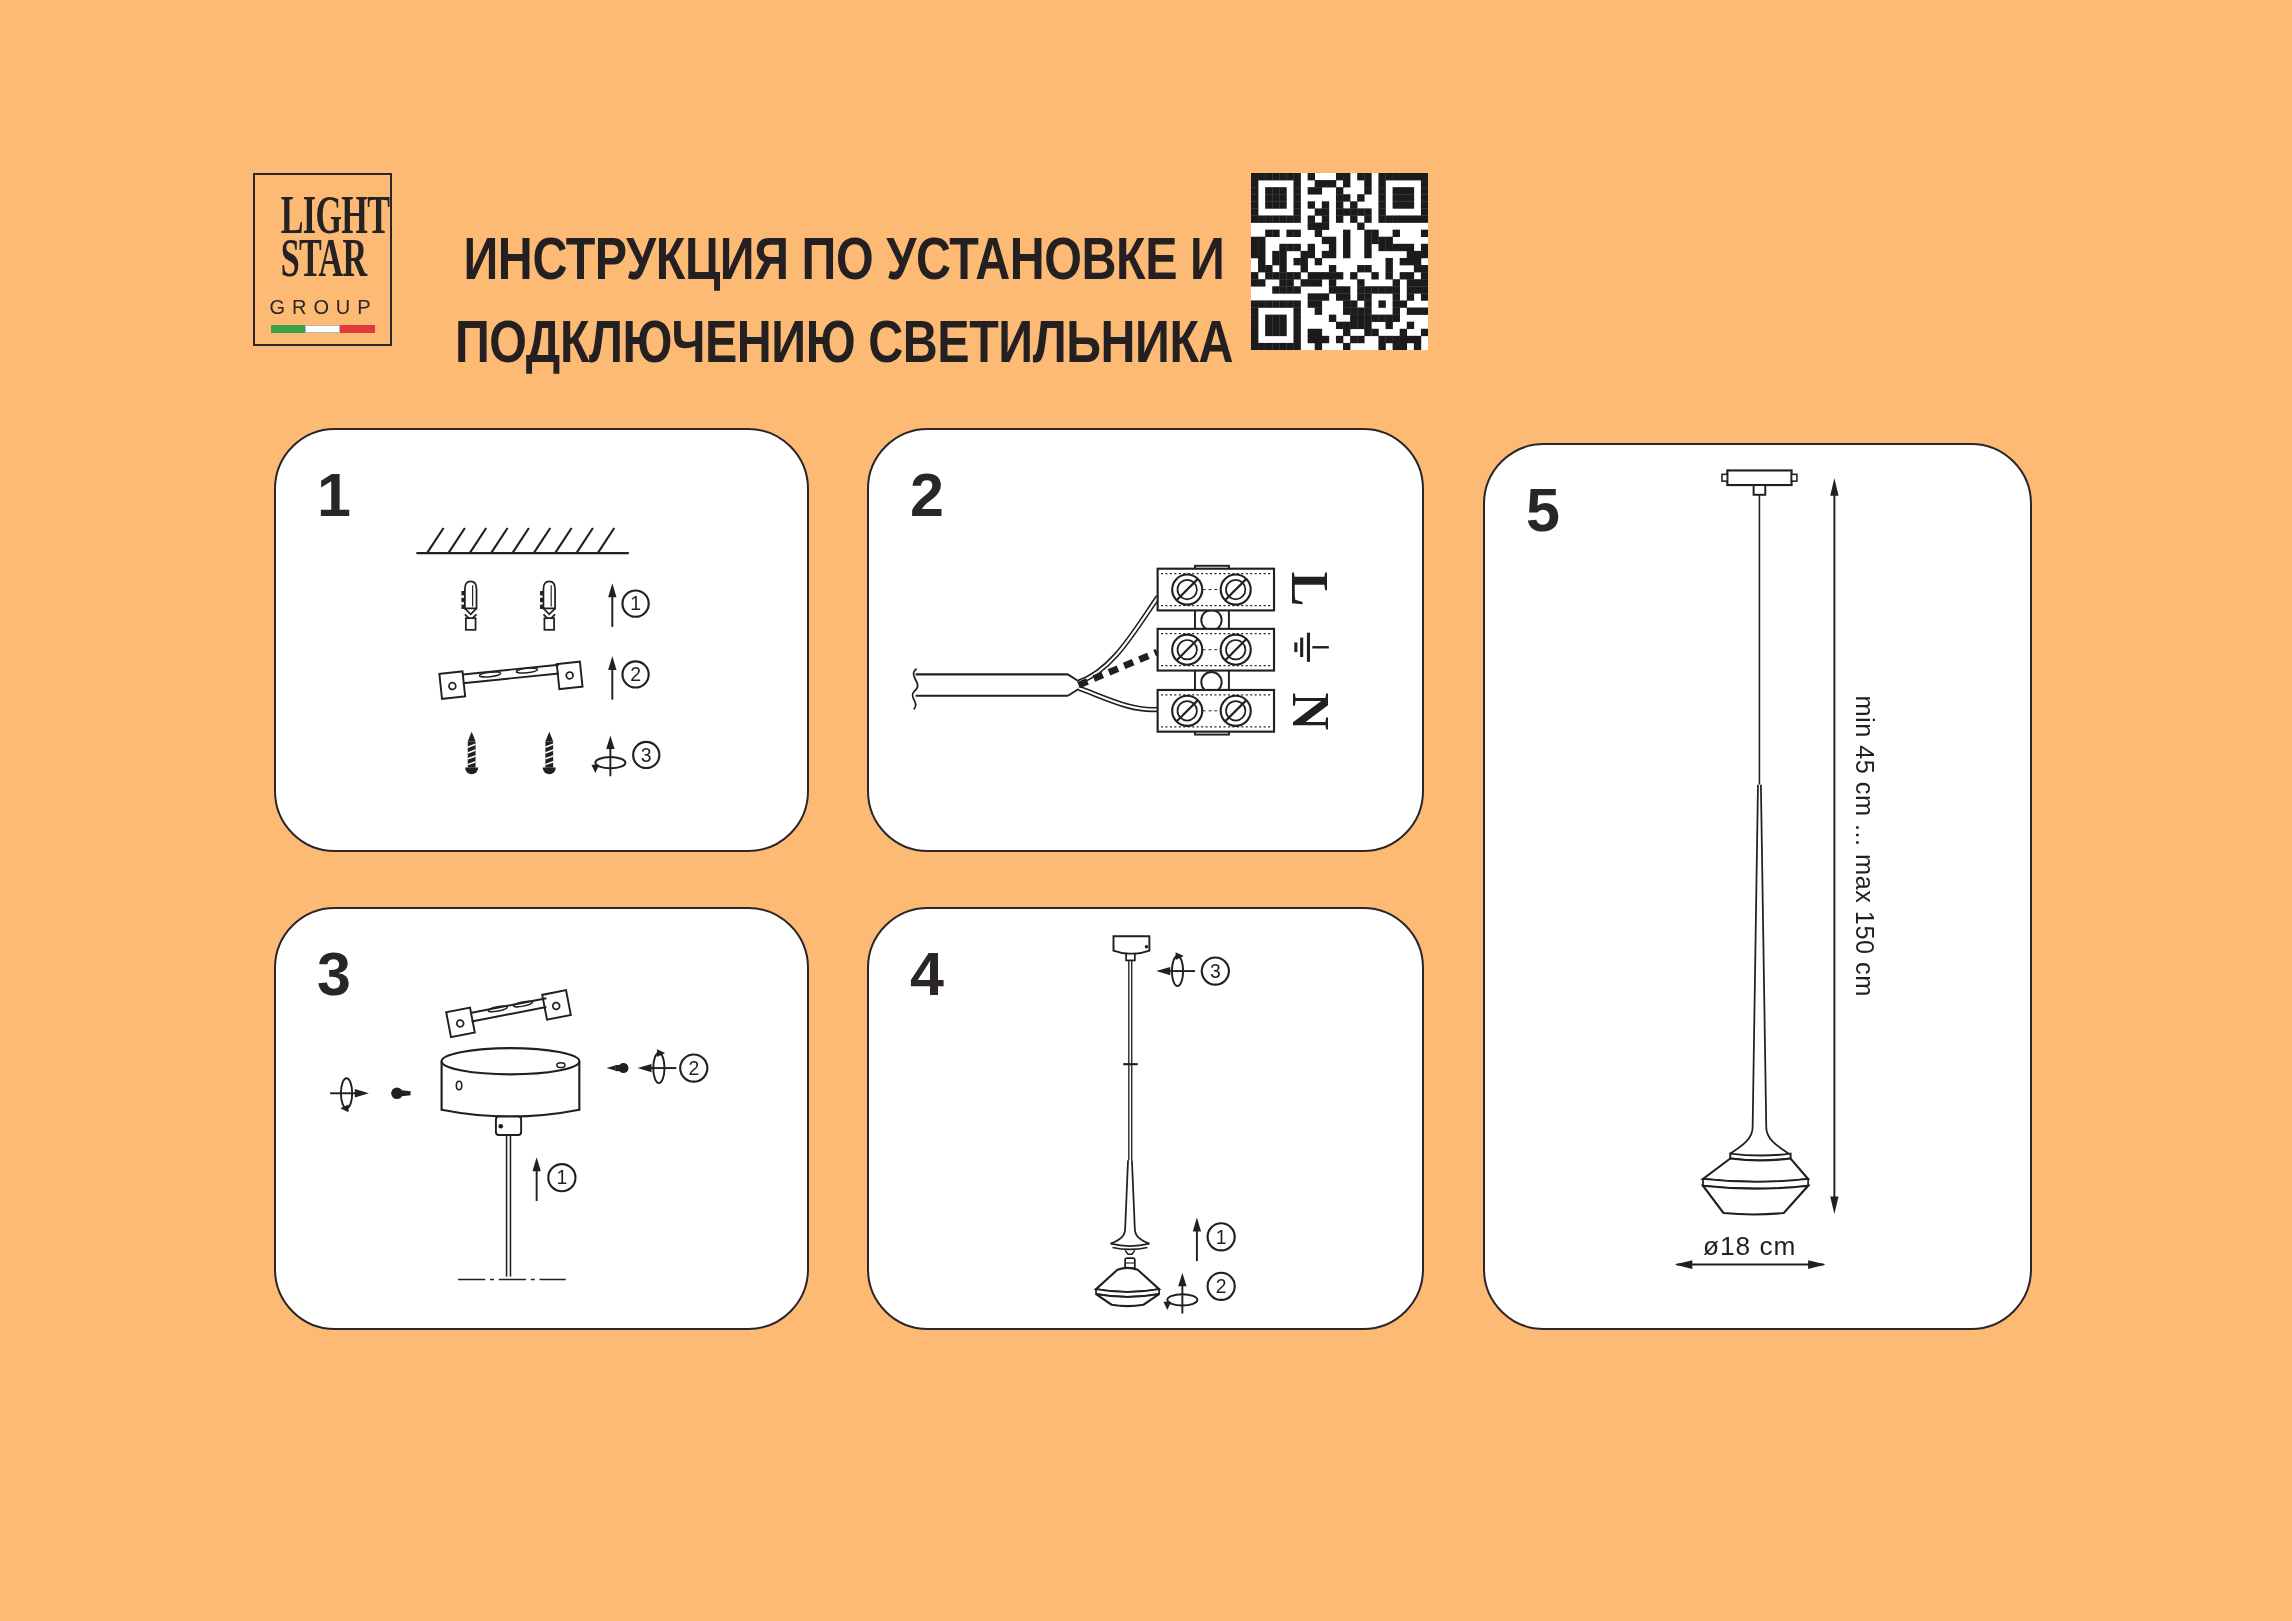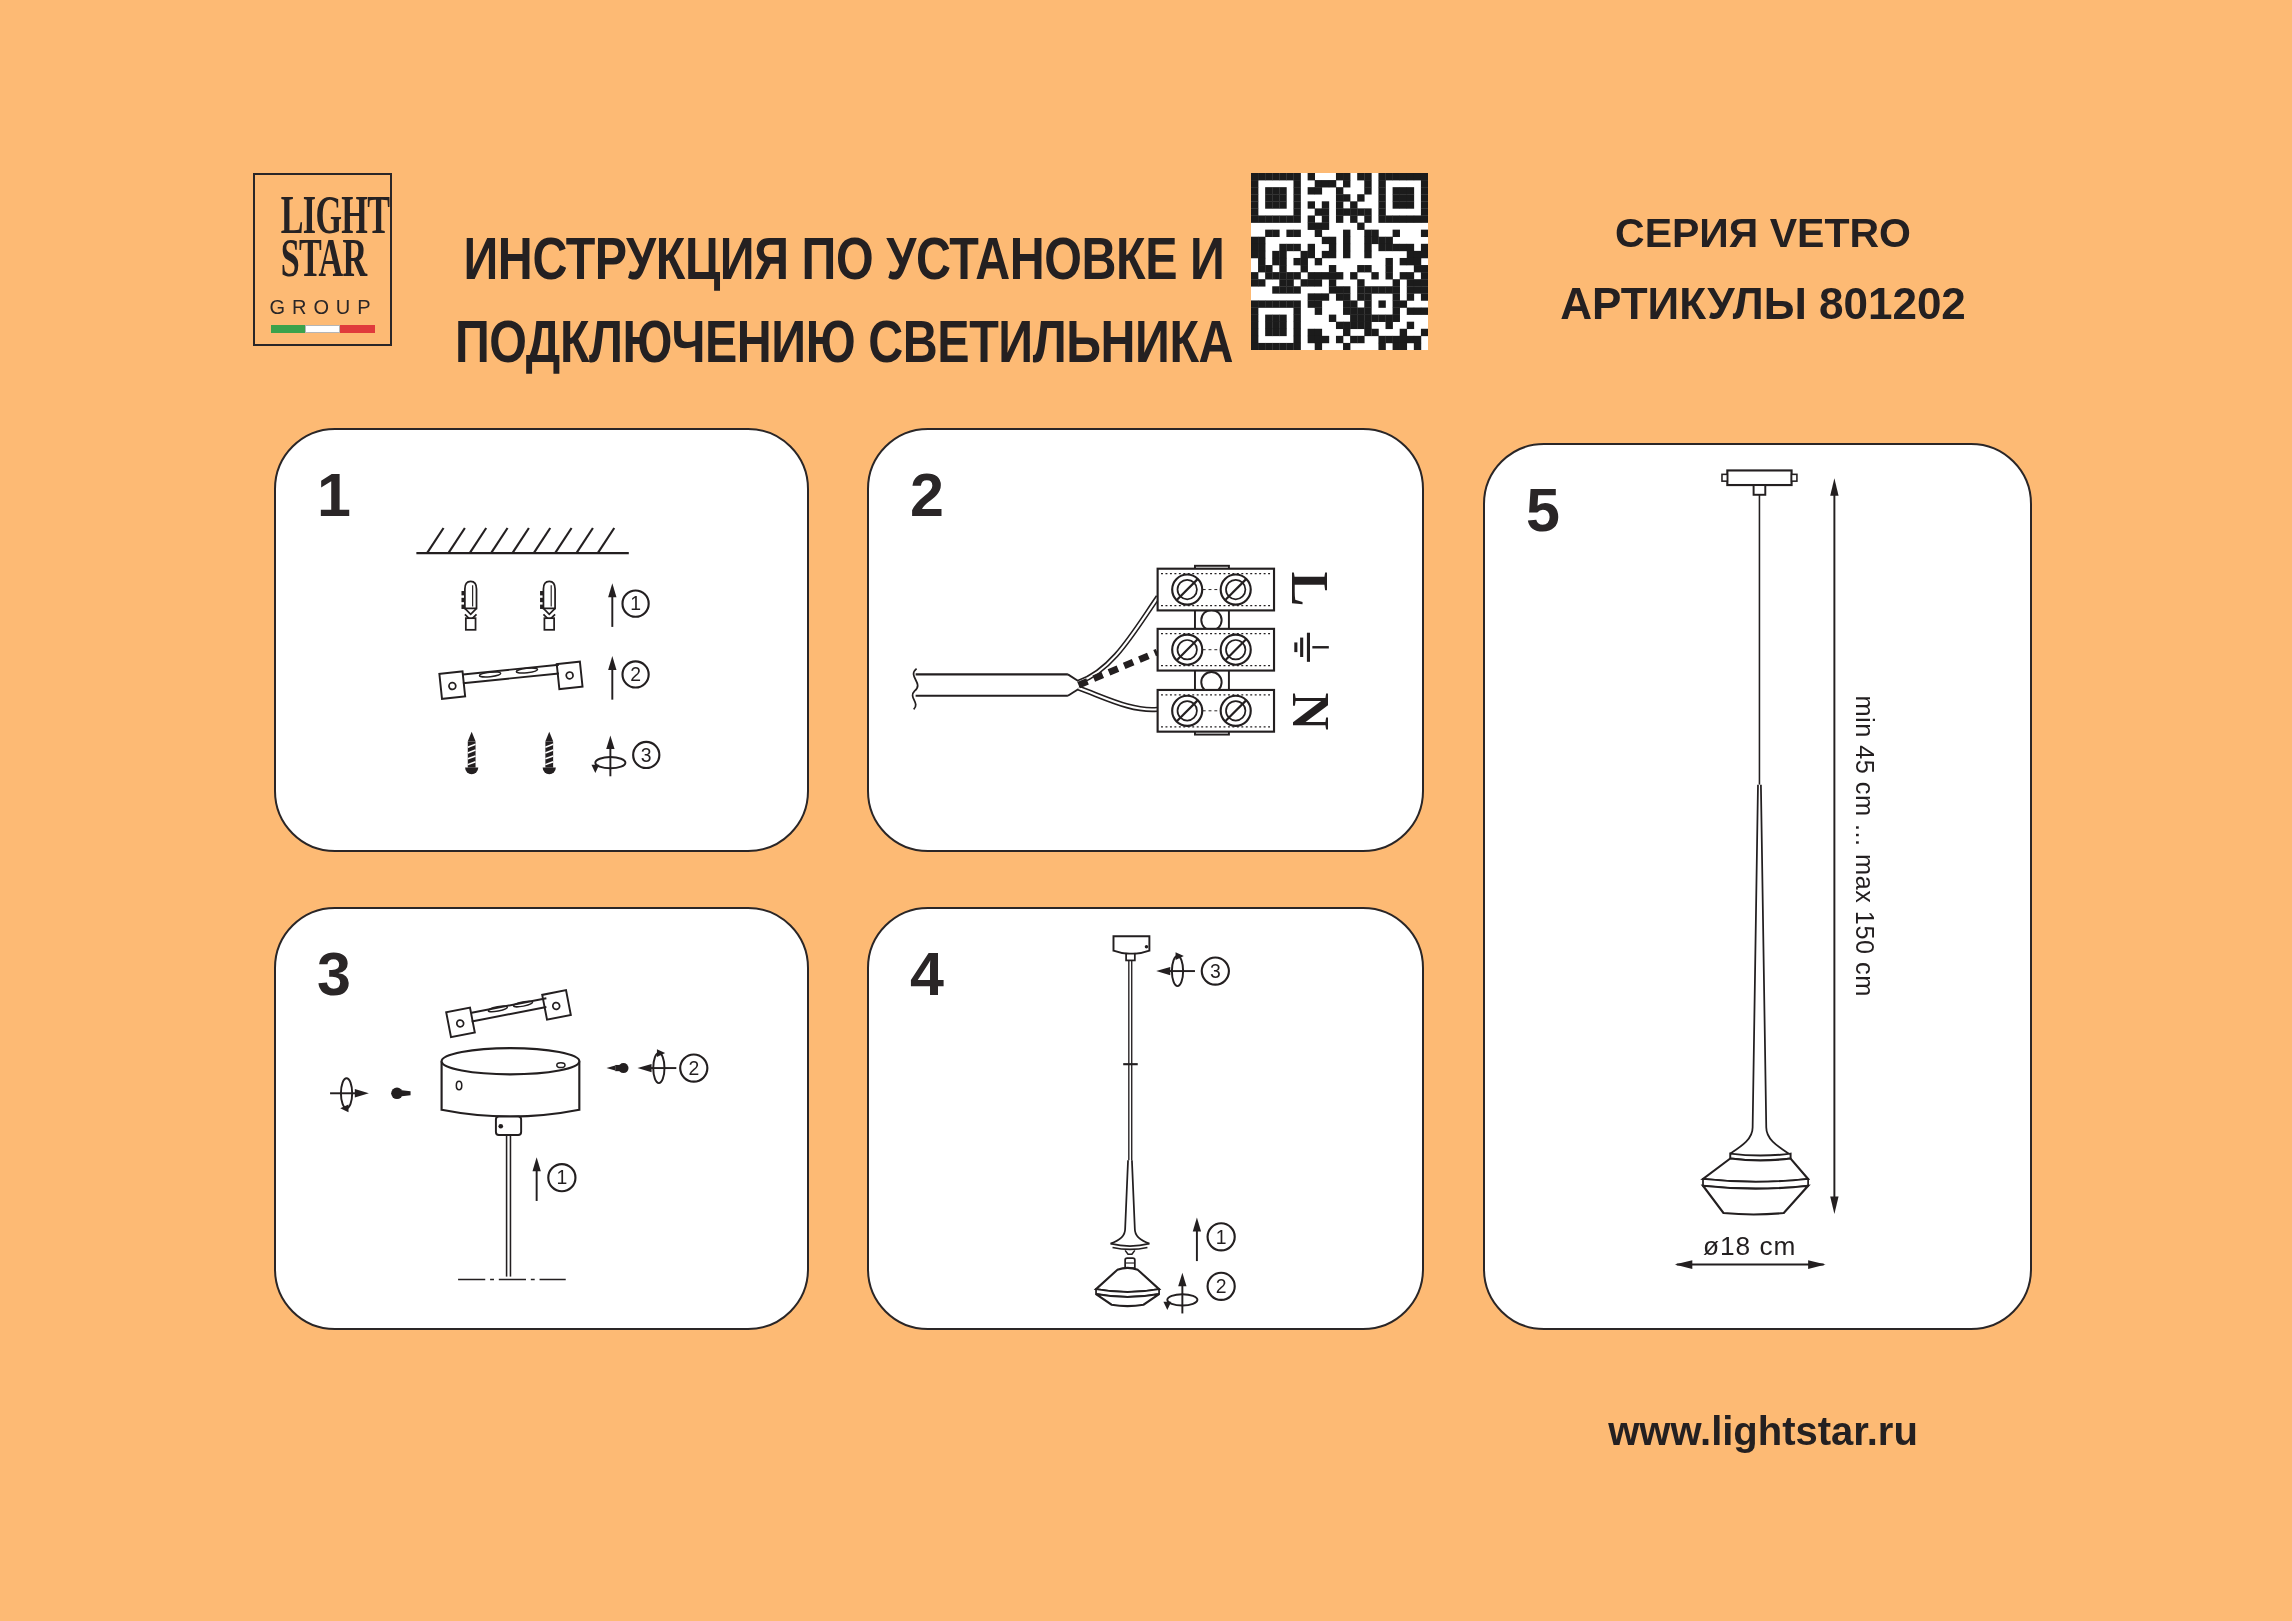--- a/index.html
+++ b/index.html
@@ -425,24 +425,20 @@
         <rect x="43.44" y="173.76" width="7.54" height="7.54"></rect>
         <rect x="65.16" y="173.76" width="7.54" height="7.54"></rect>
         <rect x="94.12" y="173.76" width="7.54" height="7.54"></rect>
         <rect x="130.32" y="173.76" width="7.54" height="7.54"></rect>
         <rect x="144.80" y="173.76" width="7.54" height="7.54"></rect>
         <rect x="152.04" y="173.76" width="7.54" height="7.54"></rect>
         <rect x="166.52" y="173.76" width="7.54" height="7.54"></rect>
       </g>
   </svg>
 
-  <div class="series">
-    <div class="s1">СЕРИЯ VETRO</div>
-    <div class="s2">АРТИКУЛЫ 801202</div>
-  </div>
 
   <div class="panel p1">
     <div class="panel-num">1</div>
     <svg class="diagram" viewBox="0 0 546 433">
       <g stroke="#231f20" stroke-width="2.2">
         <line x1="144" y1="127" x2="363" y2="127"></line>
         <line x1="155" y1="127" x2="172" y2="101"></line>
           <line x1="177" y1="127" x2="194" y2="101"></line>
         <line x1="199" y1="127" x2="216" y2="101"></line>
           <line x1="221" y1="127" x2="238" y2="101"></line>
@@ -723,16 +719,15 @@
       <text class="dimtext" transform="translate(390,411) rotate(90)" y="9">min 45 cm ... max 150 cm</text>
       <text class="dimtext2" x="272" y="831">ø18 cm</text>
       <g>
         <line x1="197" y1="841" x2="348" y2="841" stroke="#231f20" stroke-width="2"></line>
         <polygon points="195,841 213,836.6 213,845.4" fill="#231f20"></polygon>
         <polygon points="350,841 332,836.6 332,845.4" fill="#231f20"></polygon>
       </g>
     </svg>
   </div>
 
-  <div class="website">www.lightstar.ru</div>
 
 </div>
 
 
 </body></html>

